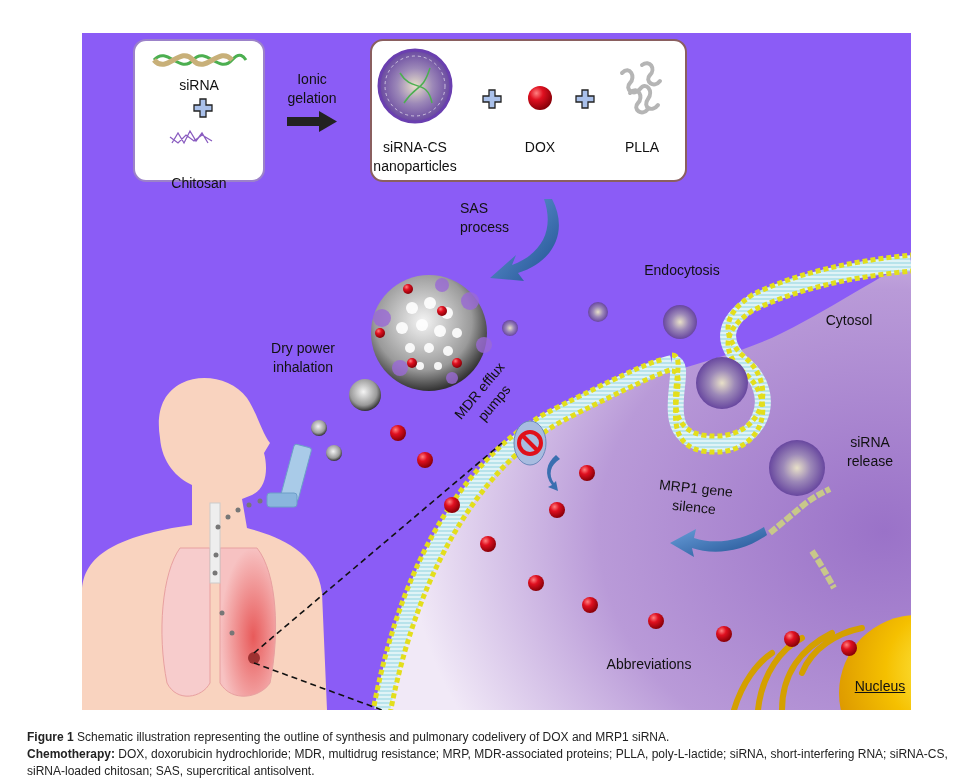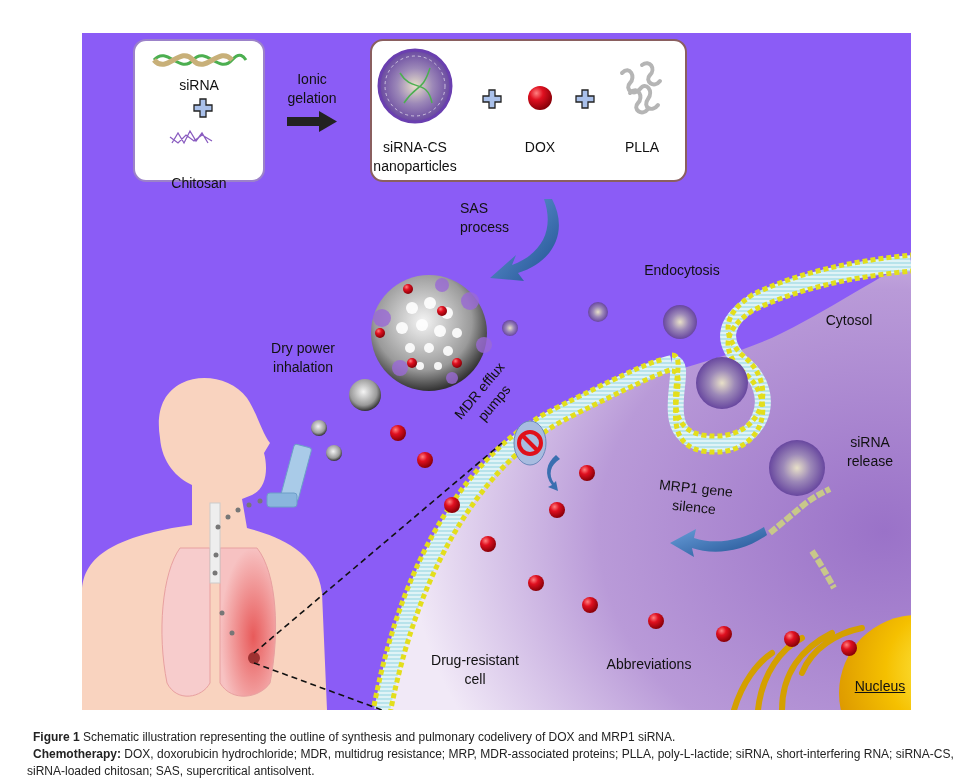--- a/index.html
+++ b/index.html
@@ -1,21 +1,21 @@
 <!DOCTYPE html>
 <html><head>
 <meta charset="utf-8">
 <style>
   html, body { margin: 0; padding: 0; background: #ffffff; }
   body { width: 972px; height: 784px; position: relative; overflow: hidden; font-family: "Liberation Sans", sans-serif; }
   #figure { position: absolute; left: 82px; top: 33px; width: 829px; height: 677px; background: #8b5cf6; overflow: hidden; }
   #figure svg { position: absolute; left: 0; top: 0; }
   .lbl { position: absolute; font-family: "Liberation Sans", sans-serif; font-size: 14px; color: #111; text-align: center; line-height: 19px; white-space: nowrap; }
   .caption { position: absolute; left: 27px; width: 930px; font-family: "Liberation Sans", sans-serif; font-size: 12px; color: #222; line-height: 17px; }
-  .caption b { font-weight: bold; margin-left: 6px; }
+  .caption b { font-weight: bold; }
 </style>
 </head>
 <body>
 
 <div id="figure">
   <svg width="829" height="677" viewBox="0 0 829 677">
     <defs>
       <radialGradient id="gCyto" cx="0.95" cy="0.6" r="0.9">
         <stop offset="0" stop-color="#9a72c8"></stop>
         <stop offset="0.6" stop-color="#b99ad8"></stop>
@@ -222,24 +222,20 @@
   <div class="lbl" style="left:555px; top:228px; width:90px;">Endocytosis</div>
   <div class="lbl" style="left:732px; top:278px; width:70px;">Cytosol</div>
   <div class="lbl" style="left:758px; top:400px; width:60px;">
     <div>siRNA</div>
     <div>release</div>
   </div>
   <div class="lbl" style="left:568px; top:446px; width:90px; transform:rotate(6deg);">
     <div>MRP1 gene</div>
     <div>silence</div>
   </div>
-  <div class="lbl" style="left:338px; top:618px; width:110px;">
-    <div>Drug-resistant</div>
-    <div>cell</div>
-  </div>
   <div class="lbl" style="left:512px; top:622px; width:110px;">Abbreviations</div>
   <div class="lbl" style="left:758px; top:644px; width:80px;text-decoration:underline;">Nucleus</div>
 </div>
 
 <div class="caption" style="top:729px;">
   <b>Figure 1</b>
   <span>Schematic illustration representing the outline of synthesis and pulmonary codelivery of DOX and MRP1 siRNA.</span>
 </div>
 <div class="caption" style="top:746px;">
   <b>Chemotherapy:</b>

